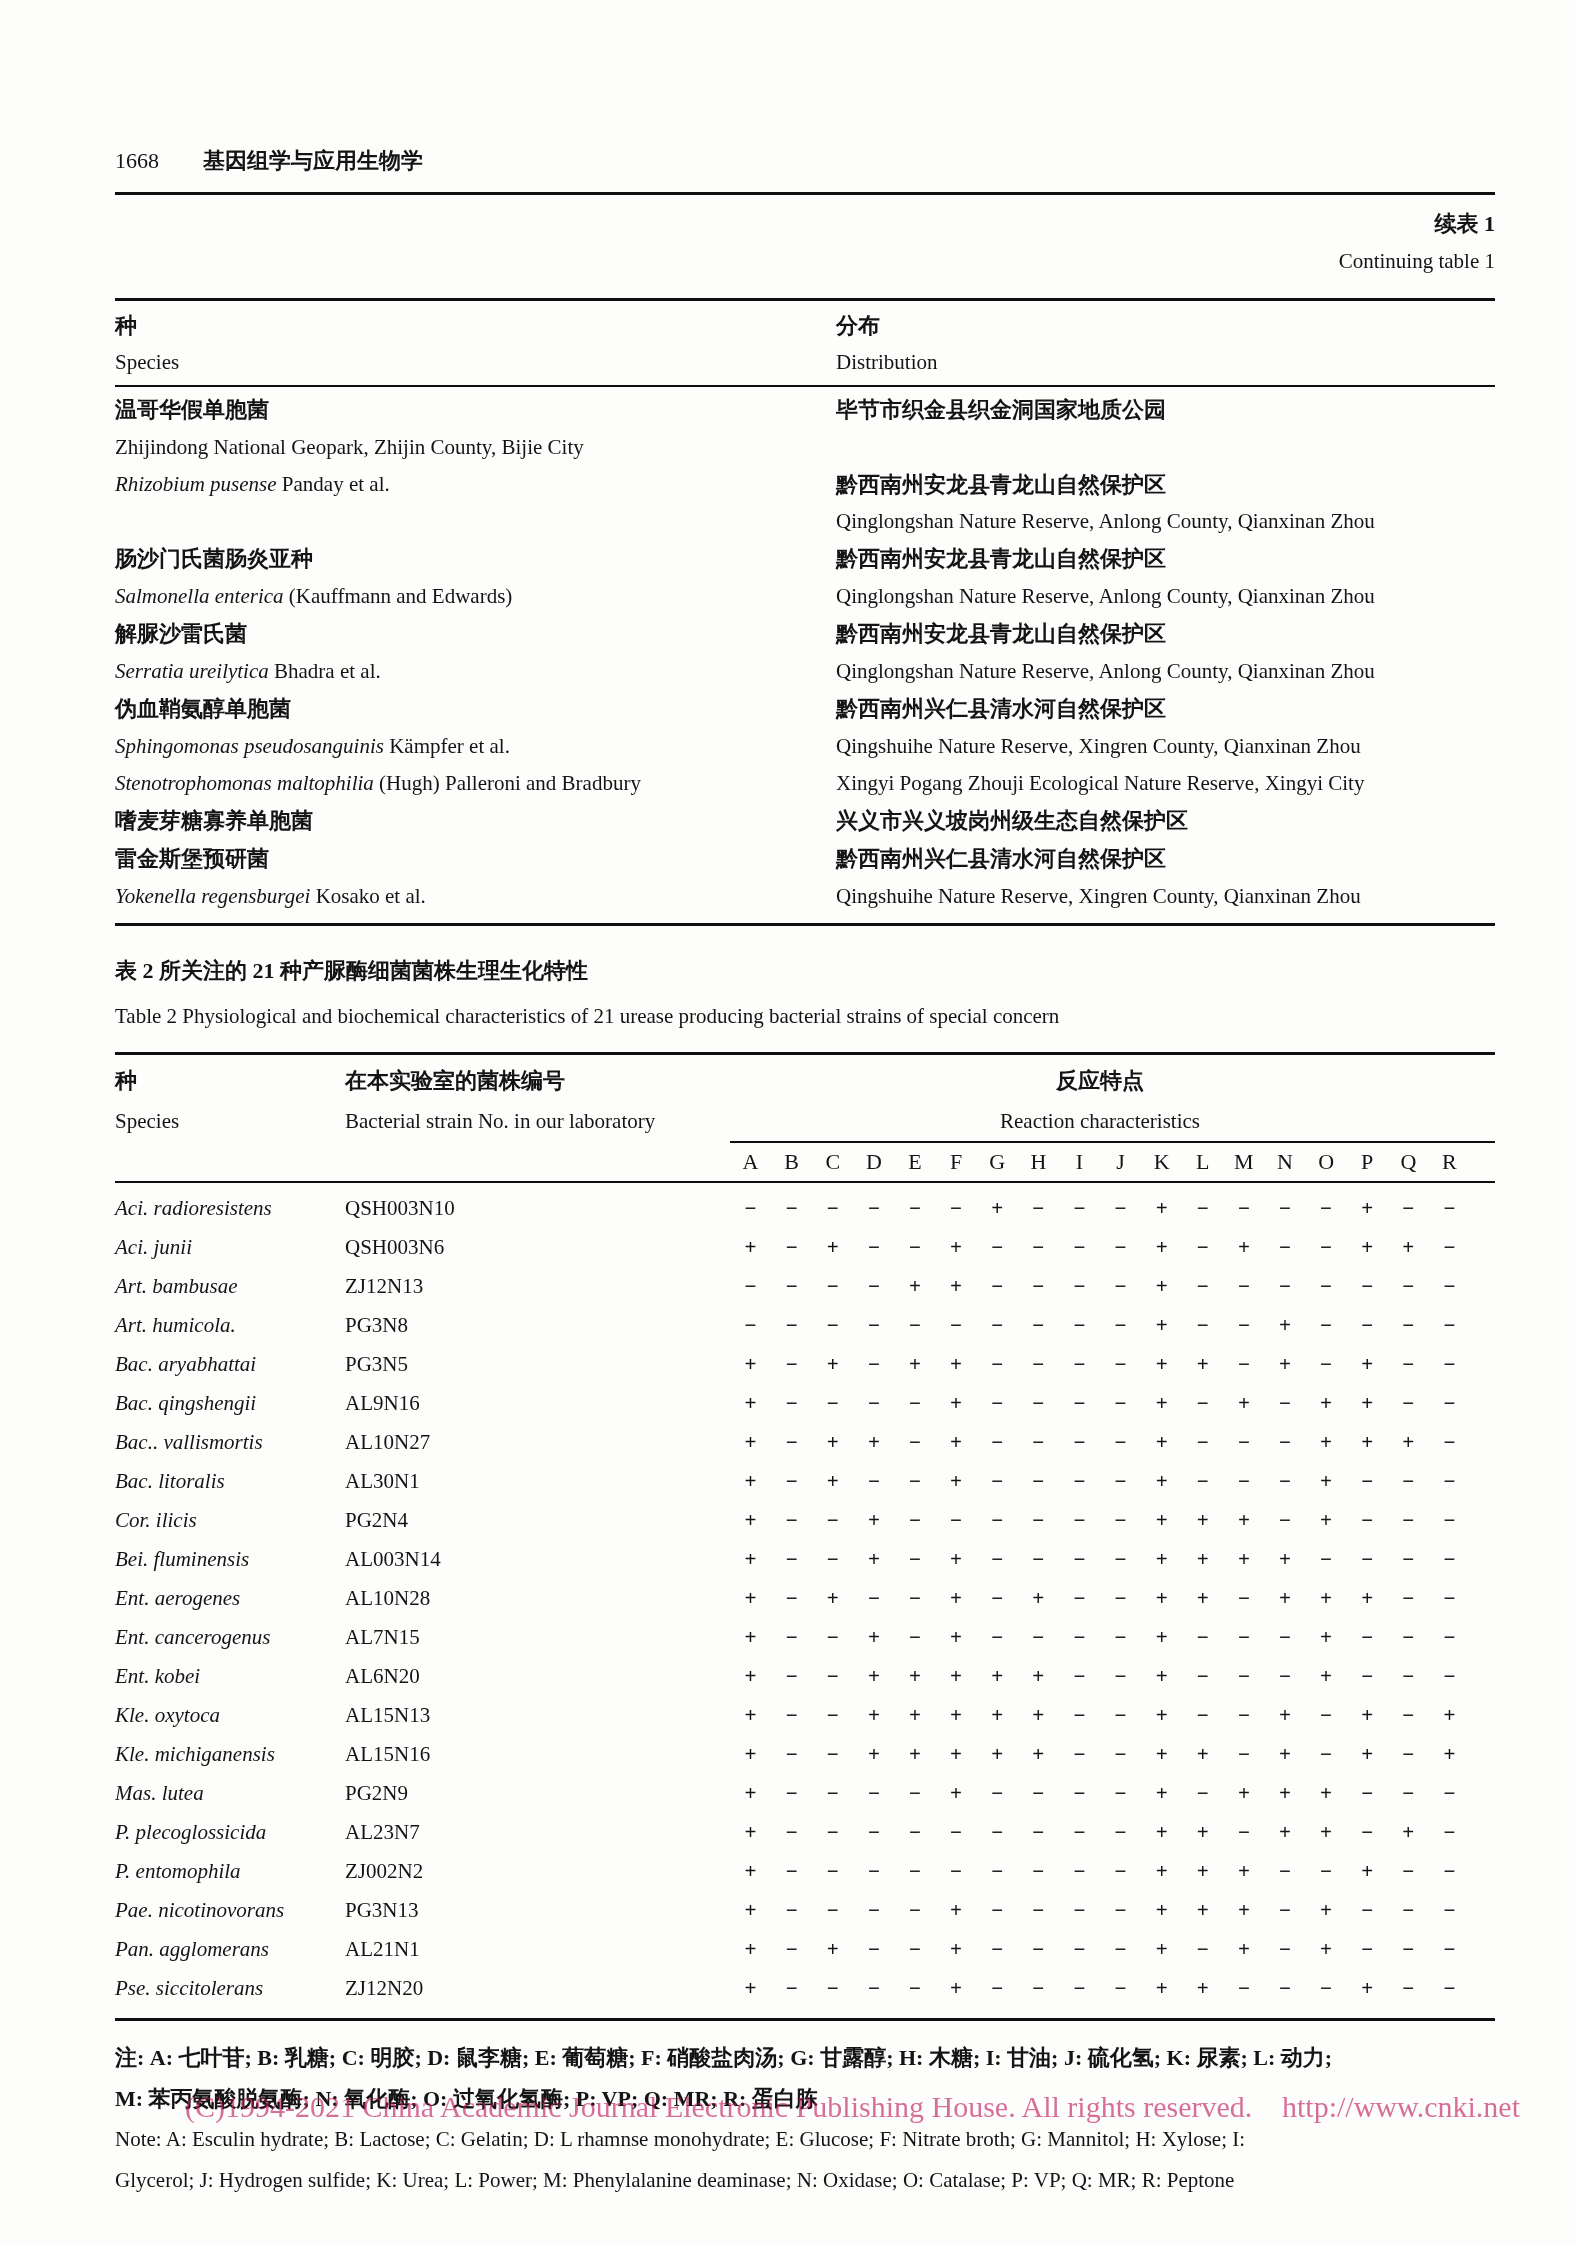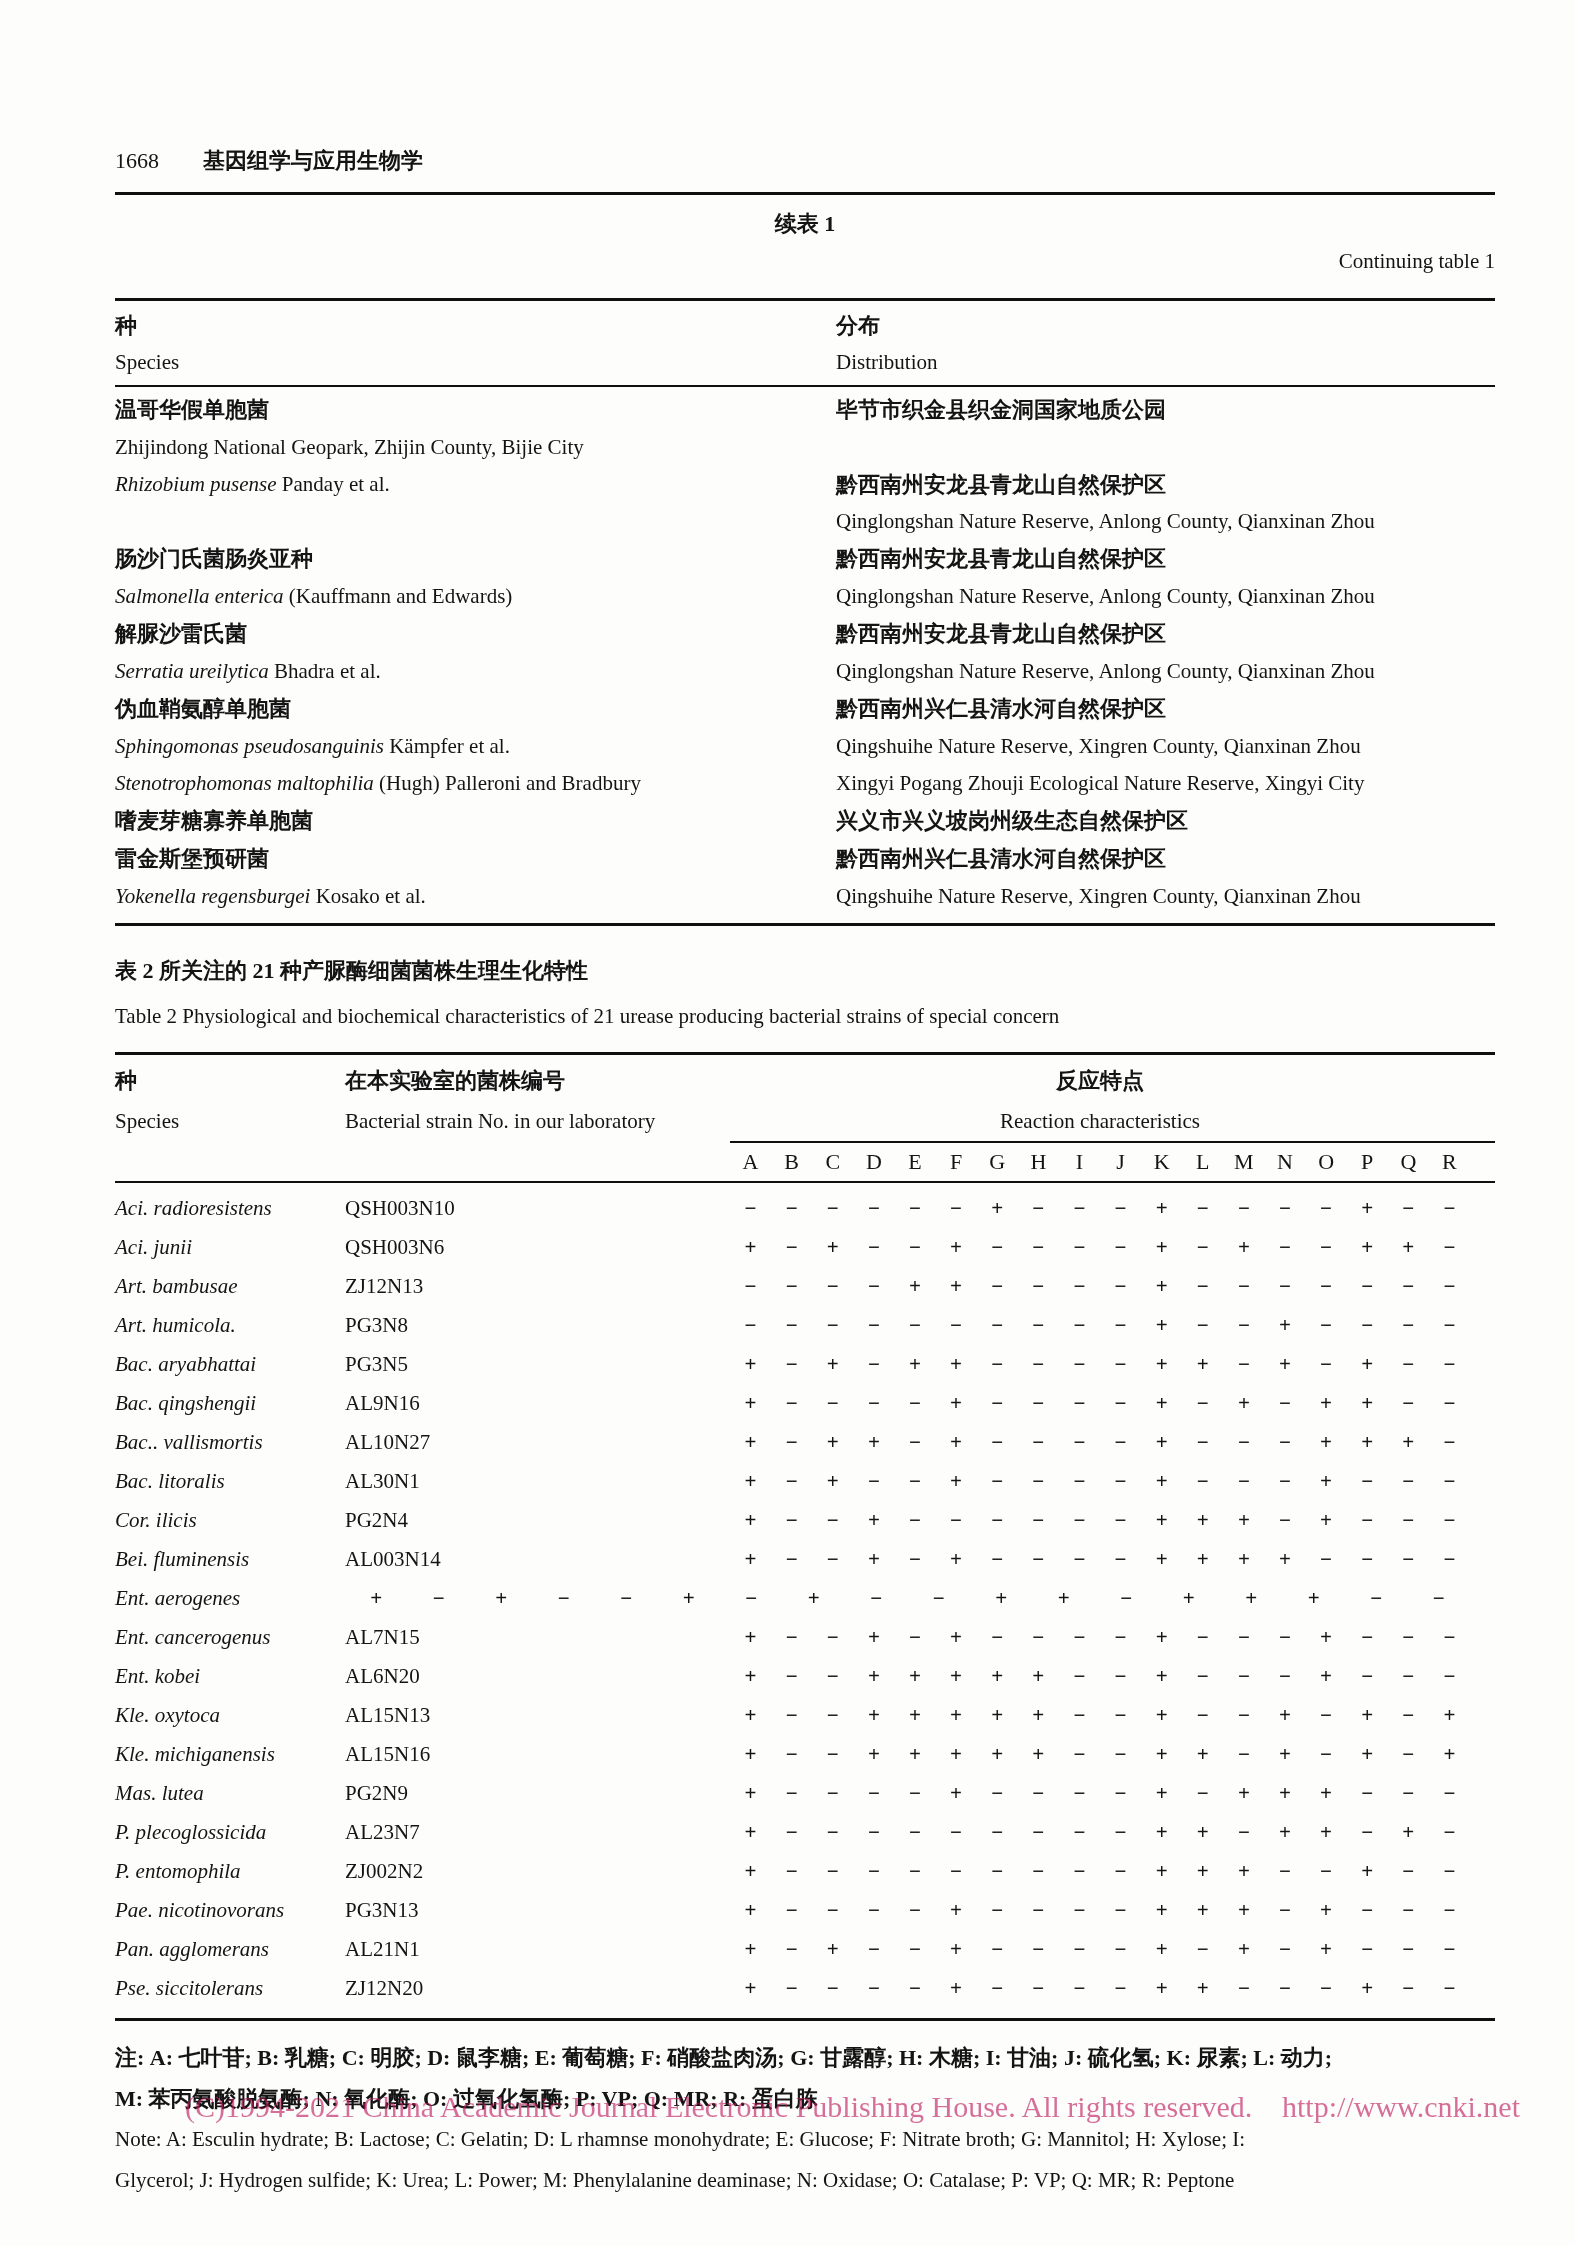--- a/index.html
+++ b/index.html
@@ -8,21 +8,21 @@
     background:#fdfdfc;overflow:hidden;
     font-family:"Liberation Serif","DejaVu Serif",serif;color:#141414;
   }
   .content{margin:0 80px 0 115px;padding-top:146px;}
   .cjk{font-weight:600;}
   .it{font-style:italic;}
 
   .page-header{display:flex;gap:44px;align-items:baseline;font-size:22px;
     padding-bottom:16px;border-bottom:3px solid #101010;}
 
-  .cont-cn{text-align:center;font-size:22px;margin-top:16px;line-height:26px;}
+  .cont-cn{text-align:right;font-size:22px;margin-top:16px;line-height:26px;}
   .cont-en{text-align:right;font-size:21px;margin-top:12px;line-height:25px;}
 
   
   .table1{margin-top:24px;border-top:3px solid #101010;border-bottom:3px solid #101010;}
   .t1-grid{display:grid;grid-template-columns:721px 1fr;}
   .t1-head{padding:6px 0 4px;border-bottom:2px solid #101010;}
   .t1-head .t1-grid{line-height:37px;font-size:21px;}
   .t1-head .cjk{font-size:22px;}
   .t1-body{padding:4px 0 8px;}
   .t1-row{line-height:37px;font-size:21px;}
@@ -444,20 +444,21 @@
               <span class="sign-cell">+</span>
               <span class="sign-cell">−</span>
               <span class="sign-cell">−</span>
               <span class="sign-cell">−</span>
               <span class="sign-cell">−</span>
             </div>
   </div>
 
   <div class="t2-row t2-data-row">
     <span class="c-sp it sp2">Ent. aerogenes</span>
+    <span class="c-st strain">AL10N28</span>
     <div class="c-rx rx-grid signs">
               <span class="sign-cell">+</span>
               <span class="sign-cell">−</span>
               <span class="sign-cell">+</span>
               <span class="sign-cell">−</span>
               <span class="sign-cell">−</span>
               <span class="sign-cell">+</span>
               <span class="sign-cell">−</span>
               <span class="sign-cell">+</span>
               <span class="sign-cell">−</span>

